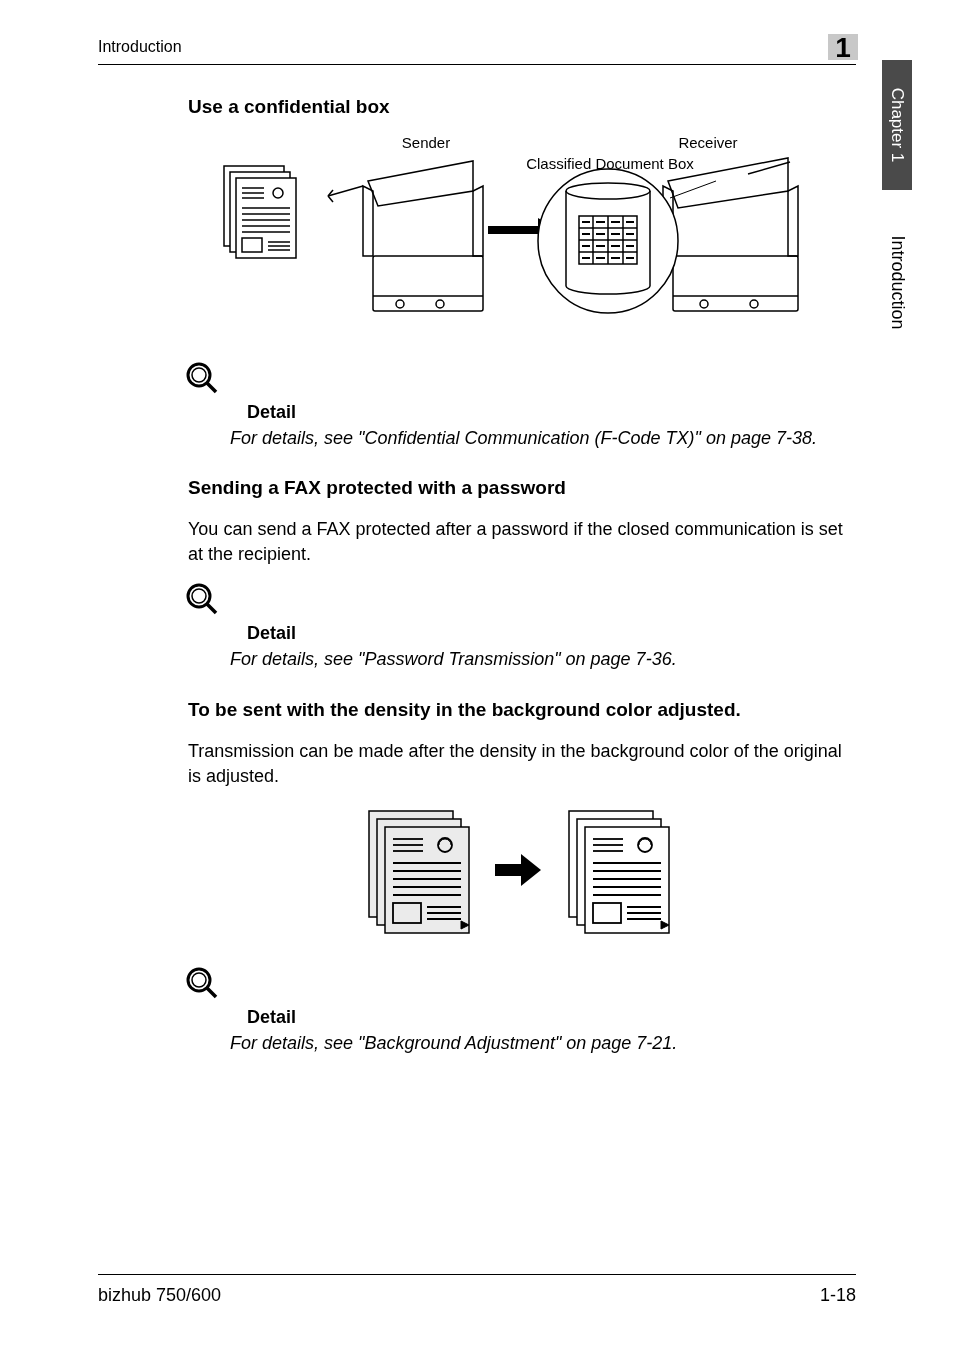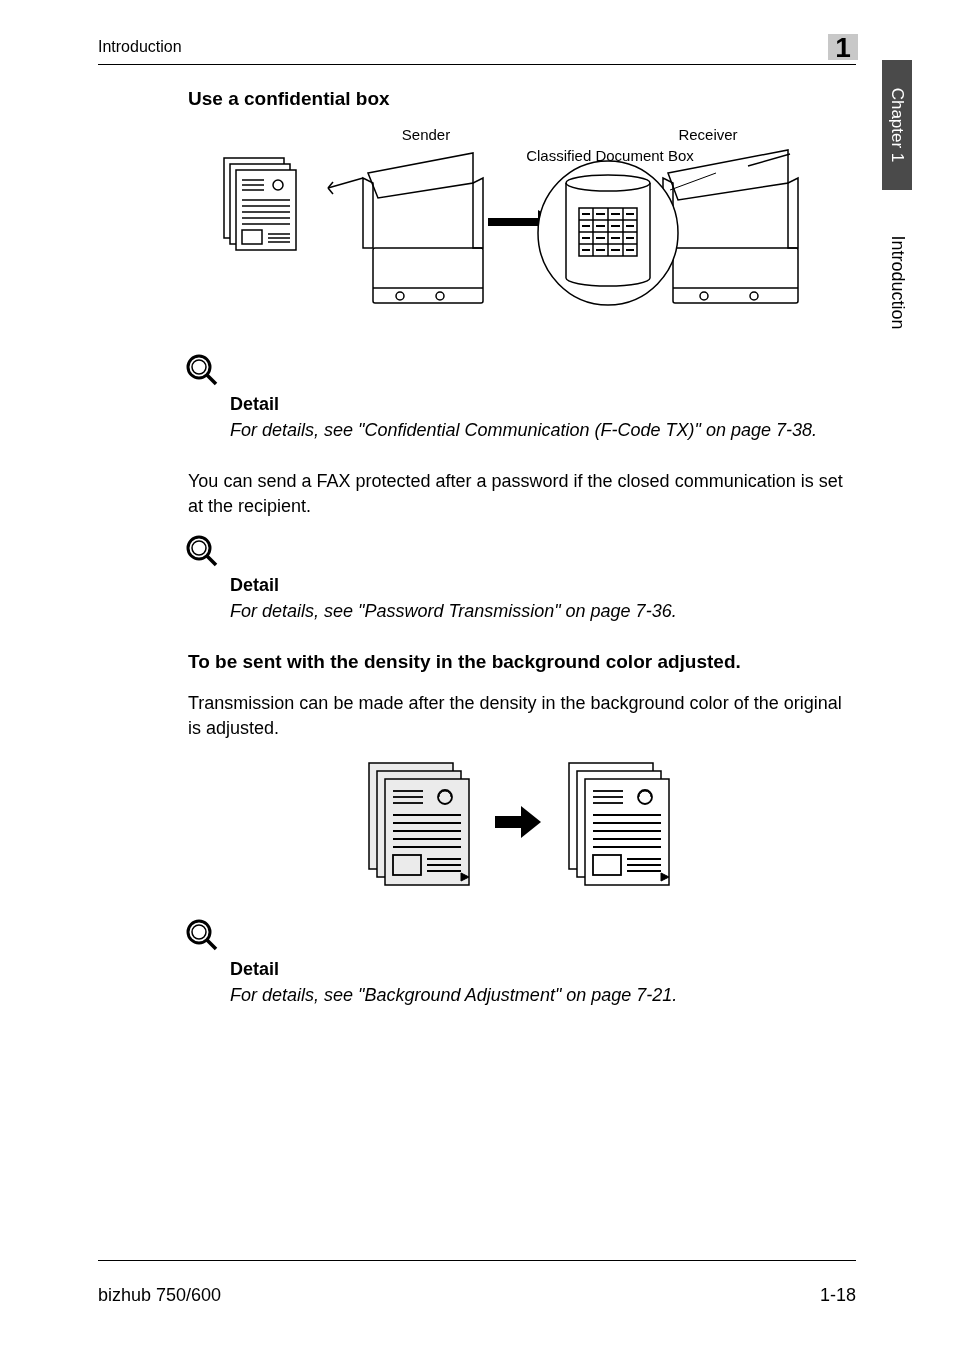--- a/index.html
+++ b/index.html
@@ -68,21 +68,21 @@
       align-items: center;
       justify-content: center;
     }
     .side-tab-light span {
       transform: rotate(90deg);
       white-space: nowrap;
     }
     .content {
       position: absolute;
       left: 188px;
-      top: 88px;
+      top: 96px;
       width: 660px;
     }
     .h2 {
       font-weight: bold;
       font-size: 19px;
       margin-bottom: 18px;
     }
     .para {
       font-size: 18px;
       line-height: 1.4;
@@ -99,37 +99,37 @@
       gap: 20px;
       margin: 16px 0 30px 0;
     }
     .magnify {
       margin-left: -4px;
       margin-bottom: 2px;
     }
     .detail-label {
       font-weight: bold;
       font-size: 18px;
-      margin-left: 42px;
+      margin-left: 59px;
       margin-bottom: 2px;
     }
     .detail-text {
       font-style: italic;
       font-size: 18px;
       line-height: 1.45;
       margin-left: 42px;
       margin-bottom: 26px;
     }
     .footer {
       position: absolute;
       bottom: 46px;
       left: 98px;
       right: 98px;
       border-top: 1.5px solid #000;
-      padding-top: 24px;
+      padding-top: 10px;
       display: flex;
       justify-content: space-between;
       font-size: 18px;
     }
   </style>
 </head>
 <body>
 
 <div class="header-area">
   <span>Introduction</span>
@@ -243,20 +243,21 @@
   <div class="magnify">
     <svg width="36" height="36" viewBox="0 0 36 36">
         <circle cx="15" cy="15" r="11" stroke="#000" stroke-width="3" fill="none"></circle>
         <circle cx="15" cy="15" r="7" stroke="#000" stroke-width="1.5" fill="none"></circle>
         <line x1="23" y1="23" x2="32" y2="32" stroke="#000" stroke-width="3.5"></line>
       </svg>
   </div>
   <div class="detail-label">Detail</div>
   <div class="detail-text">For details, see "Confidential Communication (F-Code TX)" on page 7-38.</div>
 
+  <div class="h2">Sending a FAX protected with a password</div>
   <div class="para">You can send a FAX protected after a password if the closed communication is set at the recipient.</div>
 
   <div class="magnify">
     <svg width="36" height="36" viewBox="0 0 36 36">
         <circle cx="15" cy="15" r="11" stroke="#000" stroke-width="3" fill="none"></circle>
         <circle cx="15" cy="15" r="7" stroke="#000" stroke-width="1.5" fill="none"></circle>
         <line x1="23" y1="23" x2="32" y2="32" stroke="#000" stroke-width="3.5"></line>
       </svg>
   </div>
   <div class="detail-label">Detail</div>

